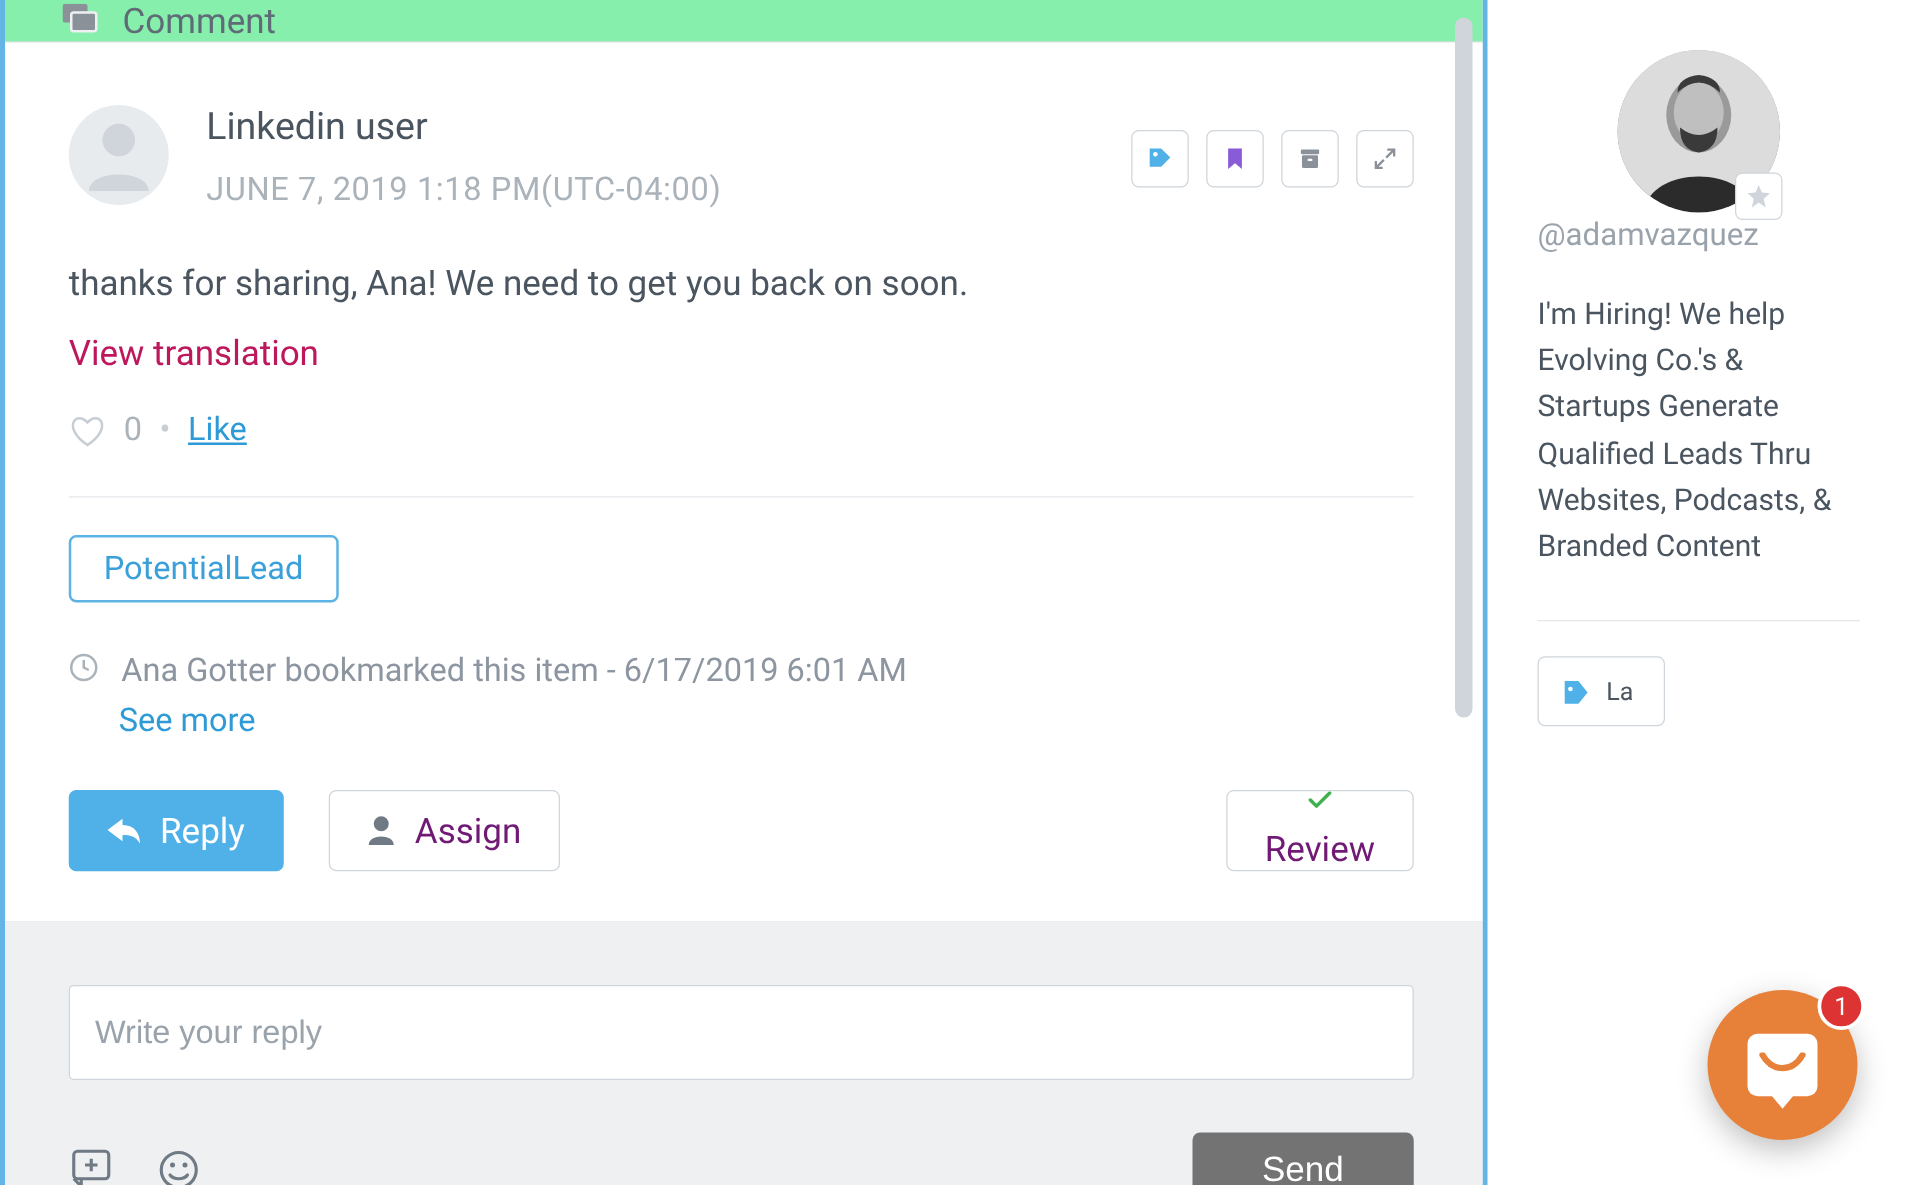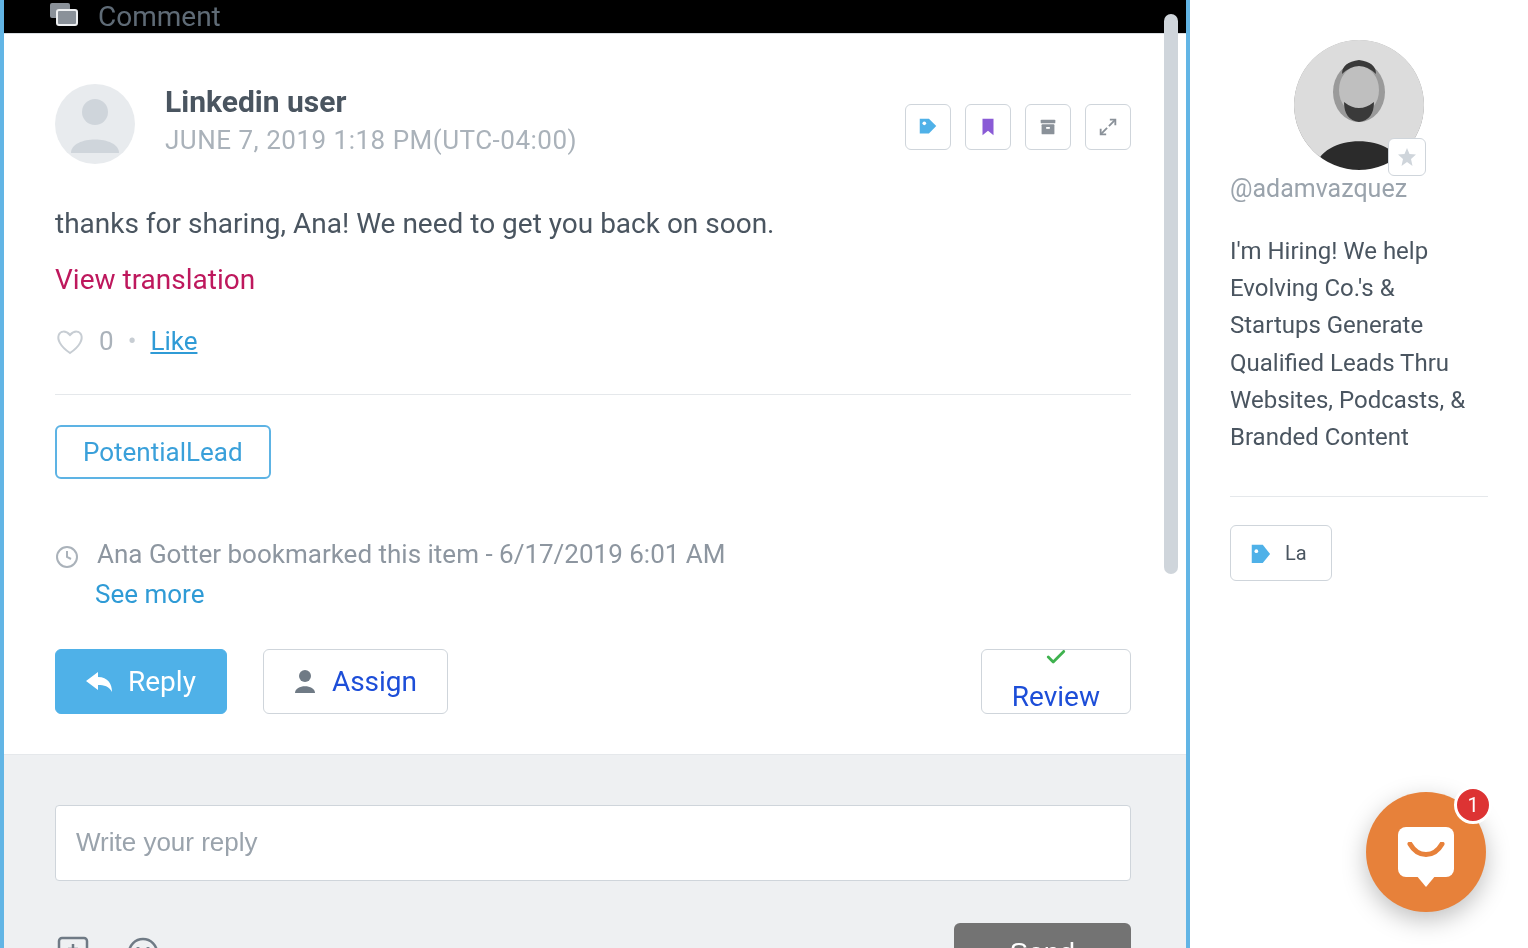--- a/index.html
+++ b/index.html
@@ -11,37 +11,37 @@
   .app {
     display: flex; width: 1528px; height: 948px; position: relative; overflow: hidden;
   }
   .main-col {
     width: 1190px; flex: none; display: flex; flex-direction: column;
     border: 4px solid #62b5e5; border-top: none; border-left: none; border-bottom: none;
     position: relative;
   }
   .main-border-left { position:absolute; left:0; top:0; bottom:0; width:4px; background:#62b5e5; }
   .main-top-bar {
-    height: 55px; background: #000000; border-bottom: 1px solid #d9dde1;
+    height: 55px; background: #86efac; border-bottom: 1px solid #d9dde1;
     display: flex; align-items: center; padding: 0 50px;
   }
   .main-top-bar .icon-slot { color:#8a9199; margin-right: 18px; }
   .main-top-bar .title { font-size: 28px; color:#5f6b76; font-weight: 400; }
 
   .card {
     background:#fff; padding: 50px 55px 40px 55px; border-bottom: 1px solid #e5e8eb;
   }
   .user-row { display:flex; align-items:flex-start; position: relative; }
   .avatar-ph {
     width: 80px; height: 80px; border-radius: 50%; background:#e8ebee;
     display:flex; align-items:center; justify-content:center; flex:none;
   }
   .user-meta { margin-left: 30px; }
-  .user-meta .name { font-size: 30px; color:#4a5560; font-weight:700; }
-  .user-meta .date { font-size: 26px; color:#aab2ba; margin-top: 6px; letter-spacing: .5px; }
+  .user-meta .name { font-size: 30px; color:#4a5560; font-weight:400; }
+  .user-meta .date { font-size: 26px; color:#aab2ba; margin-top: 18px; letter-spacing: .5px; }
   .card-actions { position:absolute; right:0; top:20px; display:flex; gap:14px; }
   .mini-btn {
     width:46px; height:46px; border:1px solid #cfd5db; border-radius:6px;
     background:#fff; display:flex; align-items:center; justify-content:center;
   }
   .mini-btn svg { width:22px; height:22px; }
 
   .body-text { font-size:28px; color:#4a5560; margin-top: 40px; line-height:1.45; }
   .link-translate { font-size:28px; color:#be185d; margin-top:18px; cursor:pointer; }
 
@@ -49,29 +49,29 @@
   .reaction-row .sep { margin: 0 14px; color:#c7cdd3; }
   .like-link { color:#2f9bd6; text-decoration: underline; font-size:26px; }
 
   .hr { height:1px; background:#e5e8eb; margin: 38px 0 30px 0; }
 
   .tag-chip {
     display:inline-flex; align-items:center; border:2px solid #5db3e4; color:#3aa0da;
     background:#fff; font-size:26px; padding:10px 26px; border-radius:6px;
   }
 
-  .history-row { display:flex; align-items:flex-end; margin-top:60px; color:#8d96a0; }
+  .history-row { display:flex; align-items:flex-start; margin-top:40px; color:#8d96a0; }
   .history-row .text { margin-left:18px; font-size:26px; }
   .see-more { color:#2f9bd6; font-size:26px; margin-top:10px; margin-left:40px; }
 
   .btn-row { display:flex; align-items:center; margin-top:40px; gap:36px; }
   .btn {
     display:inline-flex; align-items:center; justify-content:center; gap:16px;
     height:65px; padding: 0 30px; border-radius:6px; font-size:28px;
-    border:1px solid #cfd5db; background:#fff; color:#1d4ed8; cursor:pointer;
+    border:1px solid #cfd5db; background:#fff; color:#701a75; cursor:pointer;
   }
   .btn.primary { background:#4fb1e8; border-color:#4fb1e8; color:#fff; }
   .btn.right { margin-left:auto;flex-direction:column; }
   .btn.review svg { color:#3fb24f; }
 
   .reply-area {
     background:#eef0f2; padding: 50px 55px 0 55px; flex:1;
   }
   .reply-input {
     width:100%; height:76px; border:1px solid #cfd5db; border-radius:4px;

